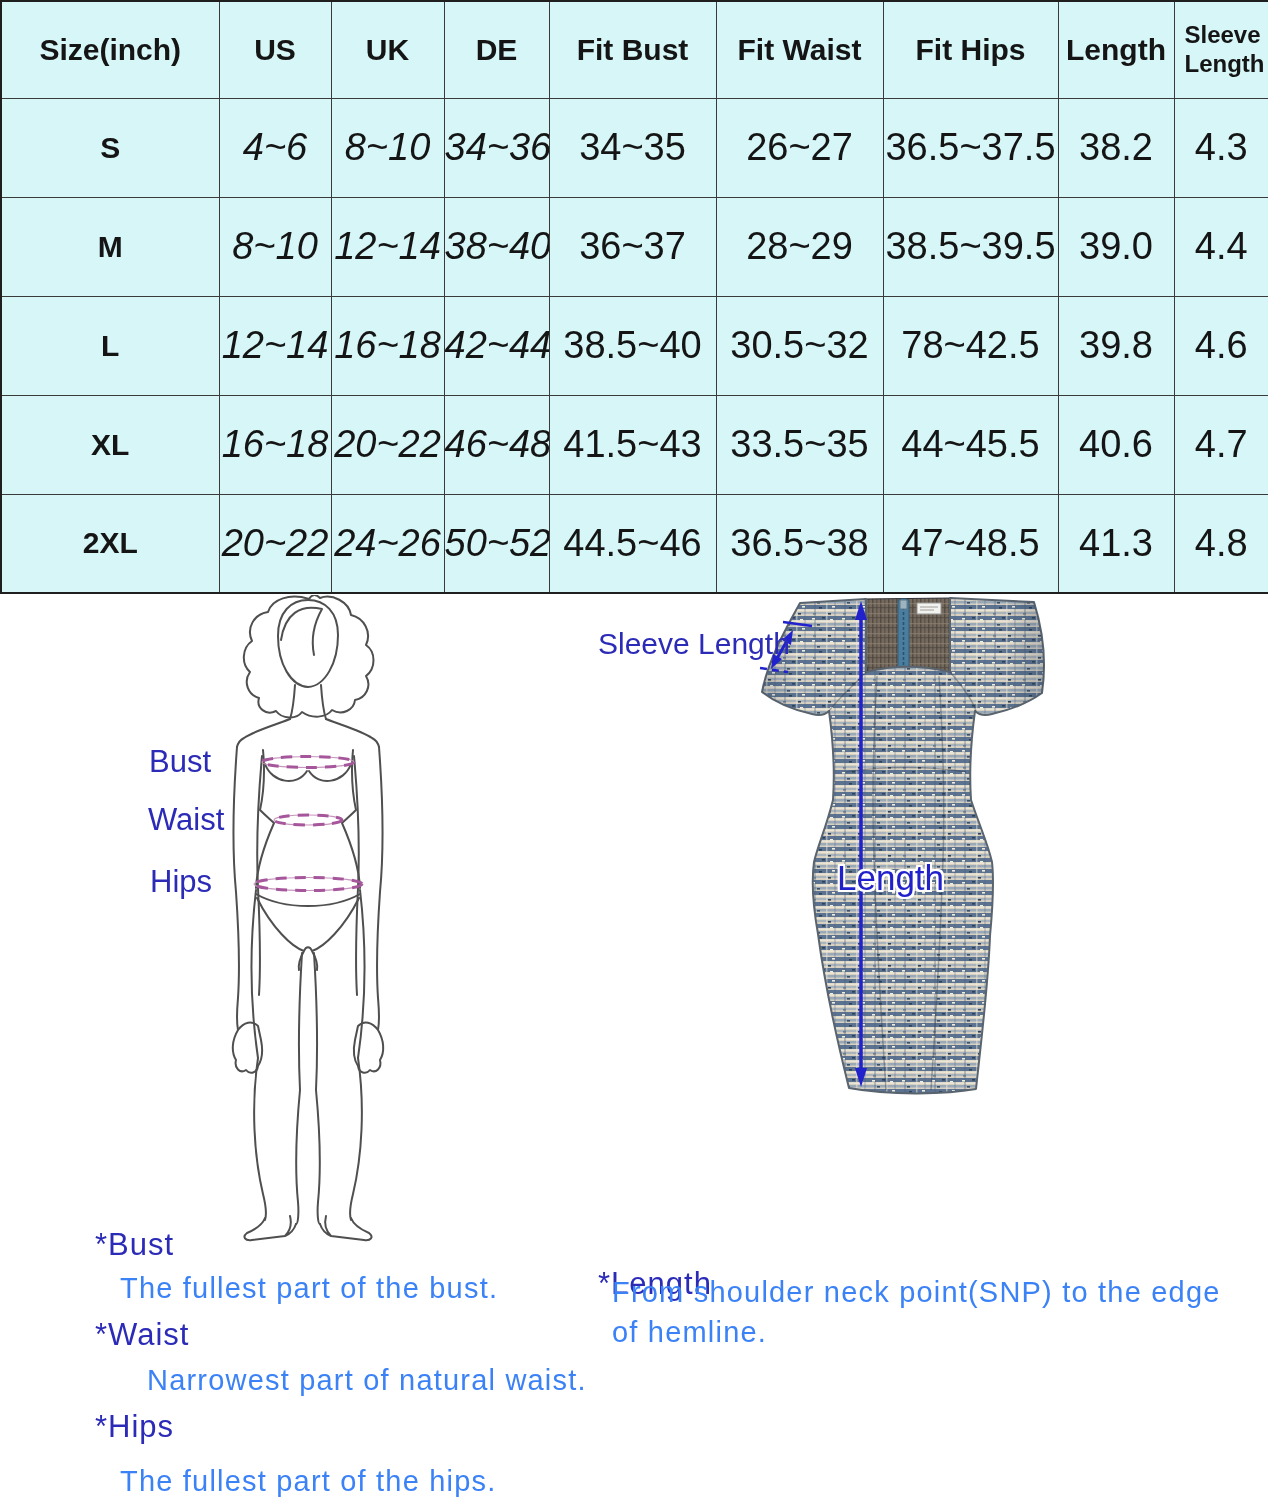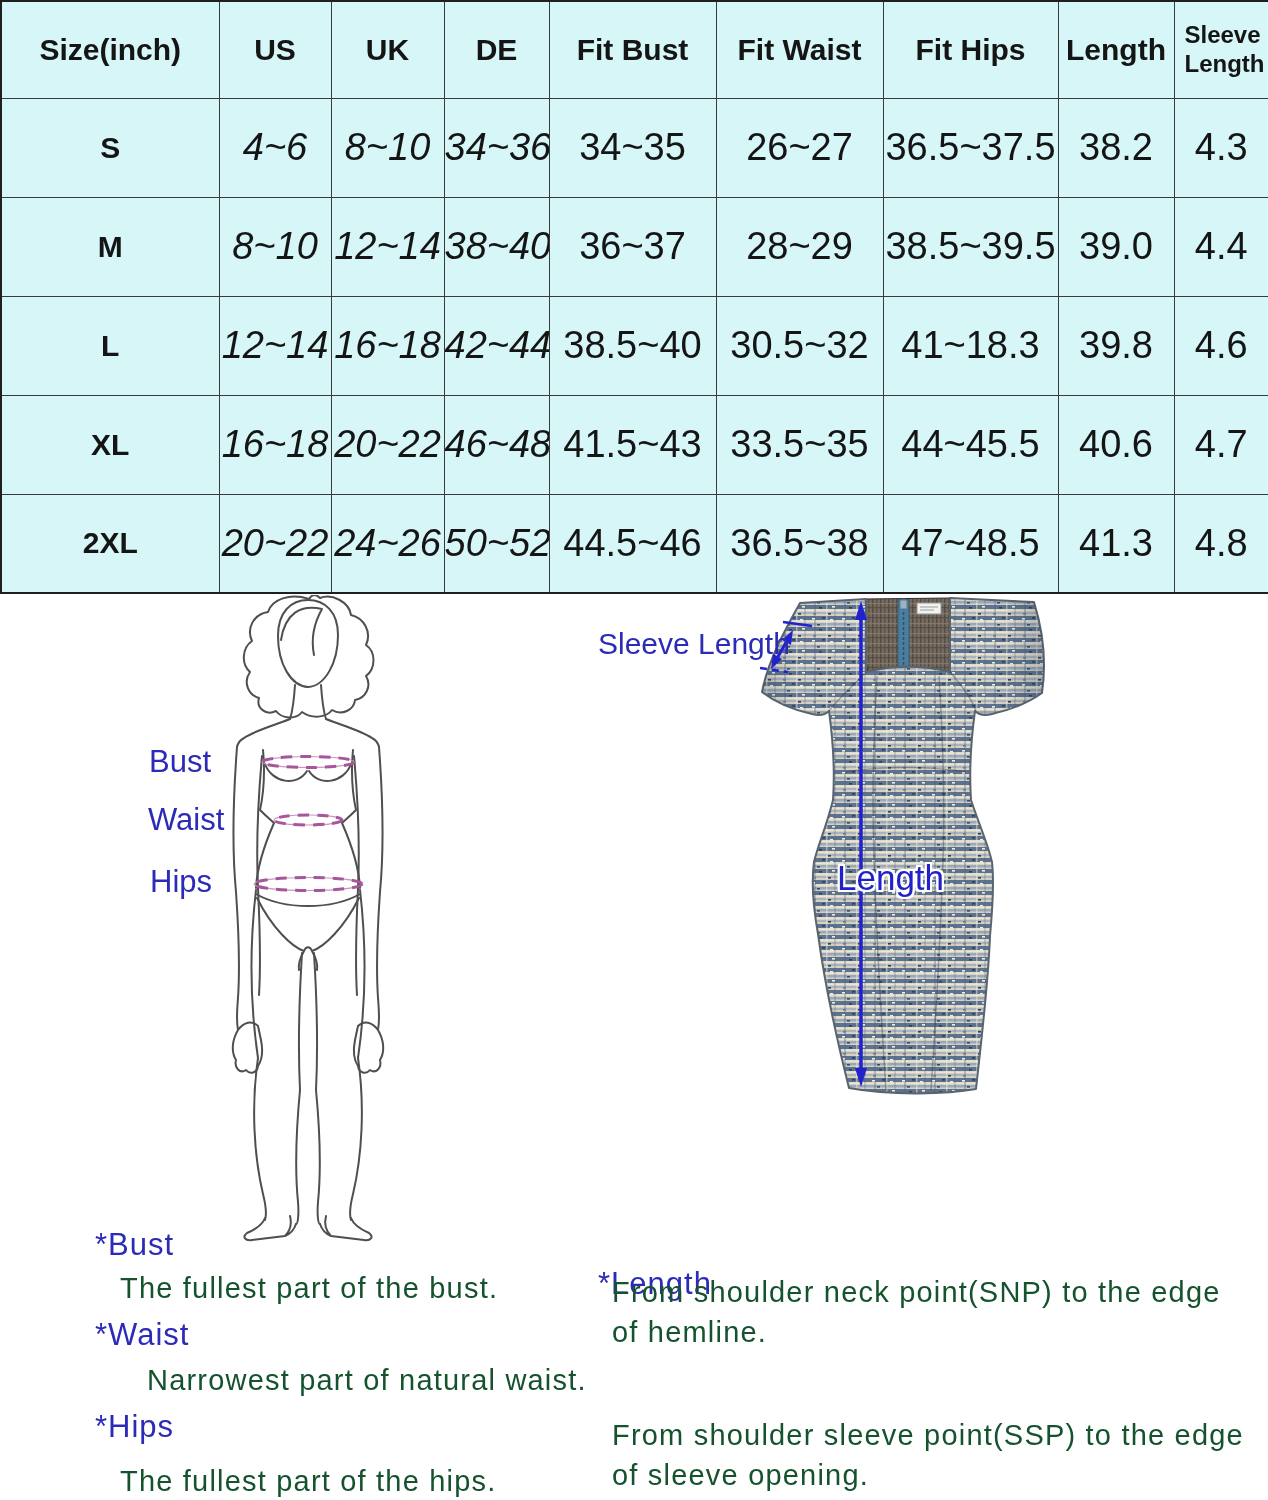--- a/index.html
+++ b/index.html
@@ -26,21 +26,21 @@
   .sizechart td.size{font-weight:bold; font-size:30px;}
   .sizechart td.euro{font-style:italic;}
   
   svg.diagram{position:absolute; left:0; top:595px; width:1268px; height:660px;}
   .lbl{position:absolute; color:#2b2bb8; font-size:31px; white-space:nowrap;}
   .lbl.big{font-size:35px; color:#2121cb;
     text-shadow:-2px 0 0 #fff,2px 0 0 #fff,0 -2px 0 #fff,0 2px 0 #fff,
                 -2px -2px 0 #fff,2px 2px 0 #fff,-2px 2px 0 #fff,2px -2px 0 #fff;}
   
   .term{position:absolute; color:#2b2bb8; font-size:31px; letter-spacing:1px; white-space:nowrap;}
-  .desc{position:absolute; color:#14532d; font-size:29px; letter-spacing:1.2px; line-height:1.38;}
+  .desc{position:absolute; color:#3b82f6; font-size:29px; letter-spacing:1.2px; line-height:1.38;}
   .nowrap{white-space:nowrap;}
 </style>
 </head>
 <body>
 
 <div class="canvas">
 
   <table class="sizechart">
     <colgroup>
       <col style="width:218px">
@@ -89,21 +89,21 @@
         <td>39.0</td>
         <td>4.4</td>
       </tr>
       <tr>
         <td class="size">L</td>
         <td class="euro">12~14</td>
         <td class="euro">16~18</td>
         <td class="euro">42~44</td>
         <td>38.5~40</td>
         <td>30.5~32</td>
-        <td>41~18.3</td>
+        <td>78~42.5</td>
         <td>39.8</td>
         <td>4.6</td>
       </tr>
       <tr>
         <td class="size">XL</td>
         <td class="euro">16~18</td>
         <td class="euro">20~22</td>
         <td class="euro">46~48</td>
         <td>41.5~43</td>
         <td>33.5~35</td>
@@ -236,15 +236,14 @@
 
   <span class="term" style="left:95px; top:1317px;">*Waist</span>
   <span class="desc nowrap" style="left:131px; top:1360px;margin-left:16px;">Narrowest part of natural waist.</span>
 
   <span class="term" style="left:95px; top:1409px;">*Hips</span>
   <span class="desc nowrap" style="left:120px; top:1461px;">The fullest part of the hips.</span>
 
   <span class="term" style="left:598px; top:1222px;margin-top:44px;">*Length</span>
   <span class="desc" style="left:612px; top:1272px; width:615px;">From shoulder neck point(SNP) to the edge of hemline.</span>
 
-  <span class="desc" style="left:612px; top:1415px; width:650px;">From shoulder sleeve point(SSP) to the edge of sleeve opening.</span>
 
 </div>
 
 </body></html>

